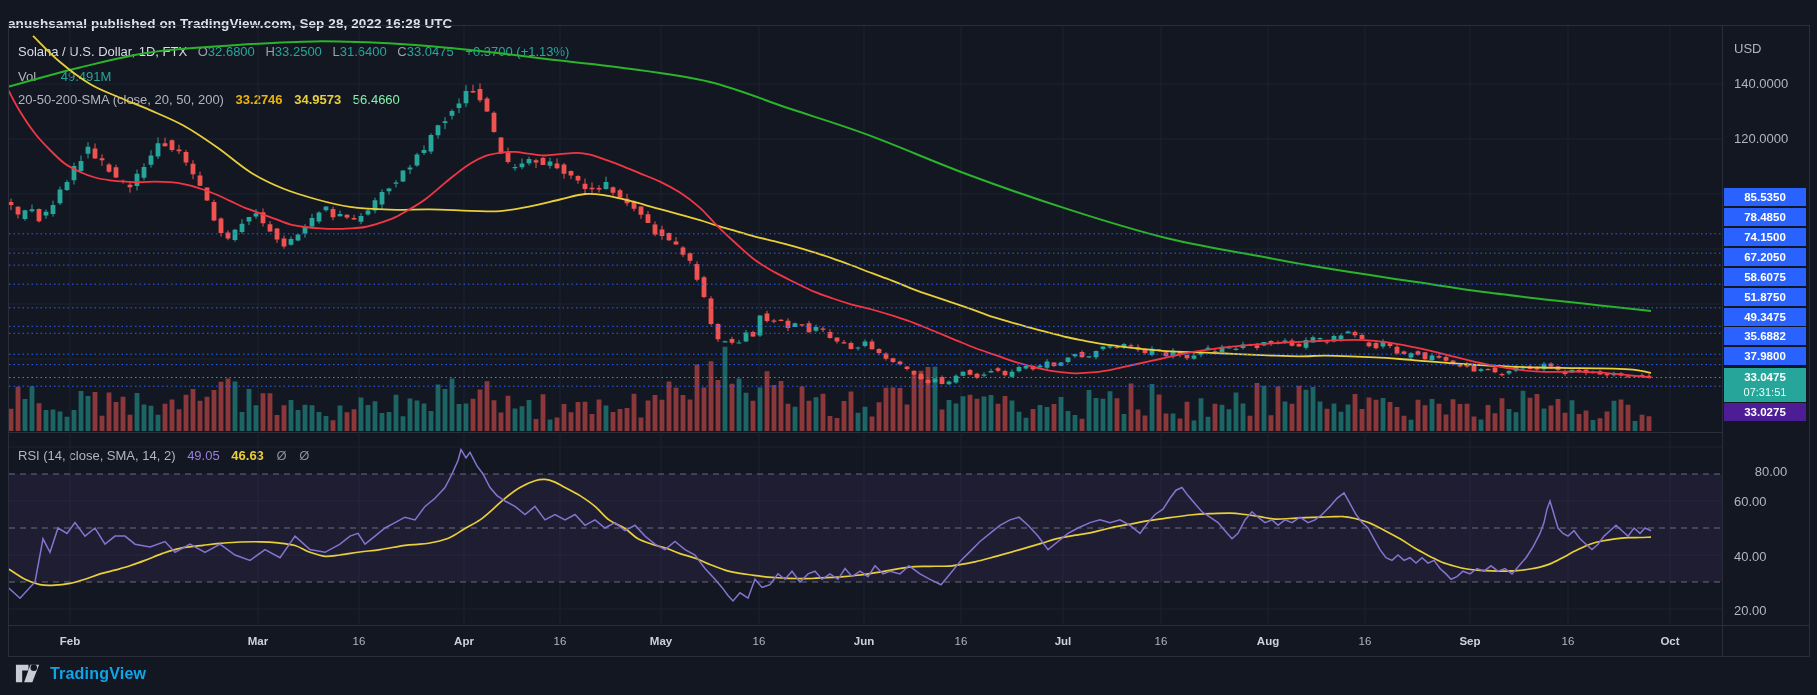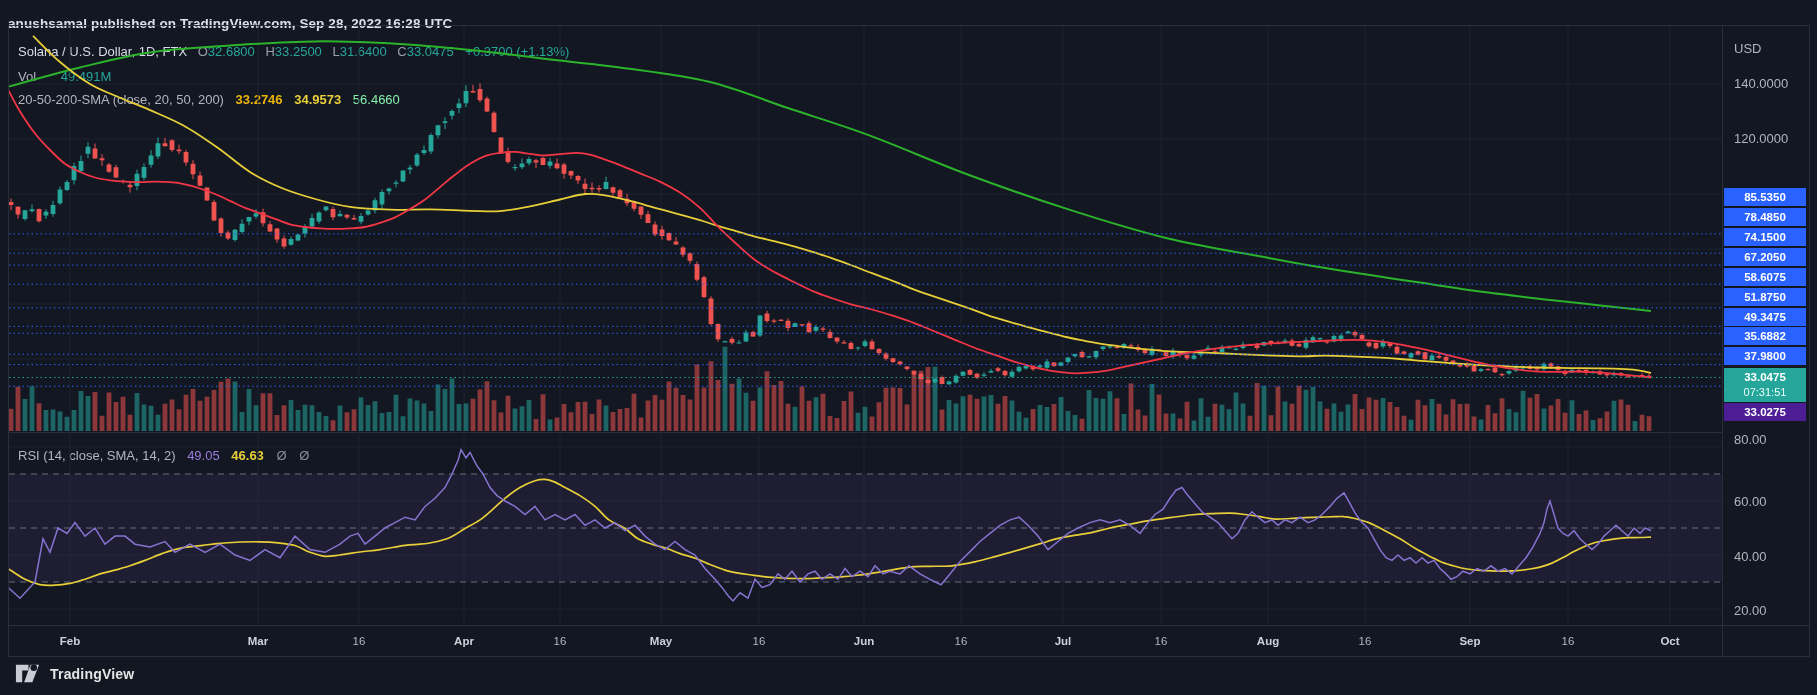--- a/index.html
+++ b/index.html
@@ -34,21 +34,21 @@
   .badge.countdown { height:34px; }
   .badge .r2 { display:block; line-height:15px; font-weight:400; font-size:11px; margin-top:-1px; color:#eafef9; }
   .badge .r1 { display:block; line-height:18px; }
 
   .tick { position:absolute; transform:translateX(-50%); top:633px; height:16px; line-height:16px;
           font-size:11.5px; color:#b2b5be; z-index:8; }
   .tick.major { font-weight:700; color:#cdd1da; }
 
   #tv-logo { left:14px; top:660px; z-index:4; display:flex; align-items:center; gap:9px; }
   #tv-logo .mark { width:27px; height:27px; }
-  #tv-logo .txt { font-size:14px; font-weight:700; color:#e5e5e5; letter-spacing:.2px; }
+  #tv-logo .txt { font-size:16px; font-weight:700; color:#0ea5e9; letter-spacing:.2px; }
 </style>
 </head>
 <body>
 
 <div id="stage">
 
   <div id="attr-header" class="abs">anushsamal published on TradingView.com, Sep 28, 2022 16:28 UTC</div>
 
   <div id="widget-frame" class="abs"></div>
   <div id="axis-vline" class="abs"></div>
@@ -170,21 +170,21 @@
       <div class="badge" style="top: 268px; background: rgb(41, 98, 255);">58.6075</div>
       <div class="badge" style="top: 288px; background: rgb(41, 98, 255);">51.8750</div>
       <div class="badge" style="top: 308px; background: rgb(41, 98, 255);">49.3475</div>
       <div class="badge" style="top: 327px; background: rgb(41, 98, 255);">35.6882</div>
       <div class="badge" style="top: 347px; background: rgb(41, 98, 255);">37.9800</div>
       <div class="badge countdown" style="top: 368px; background: rgb(38, 166, 154);">
         <span class="r1">33.0475</span>
         <span class="r2">07:31:51</span>
       </div>
       <div class="badge" style="top: 403px; background: #4c1d95;">33.0275</div>
-      <div class="ax-label" style="top: 432px;">80.00</div>
+      <div class="ax-label" style="top: 464px; text-align: center;">80.00</div>
       <div class="ax-label" style="top: 494px;">60.00</div>
       <div class="ax-label" style="top: 549px;">40.00</div>
       <div class="ax-label" style="top: 603px;">20.00</div>
     </div>
   <div id="time-axis">
       <div class="tick major" style="left: 70px;">Feb</div>
       <div class="tick major" style="left: 258px;">Mar</div>
       <div class="tick" style="left: 359px;">16</div>
       <div class="tick major" style="left: 464px;">Apr</div>
       <div class="tick" style="left: 560px;">16</div>

